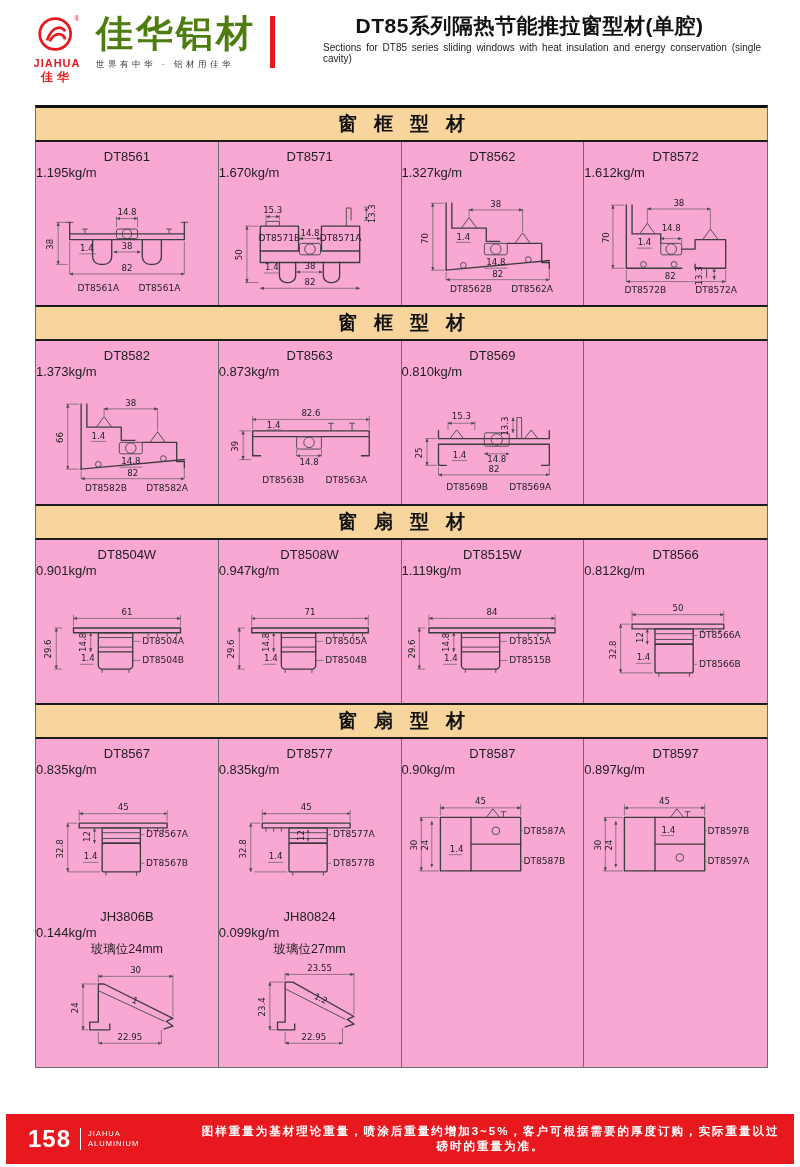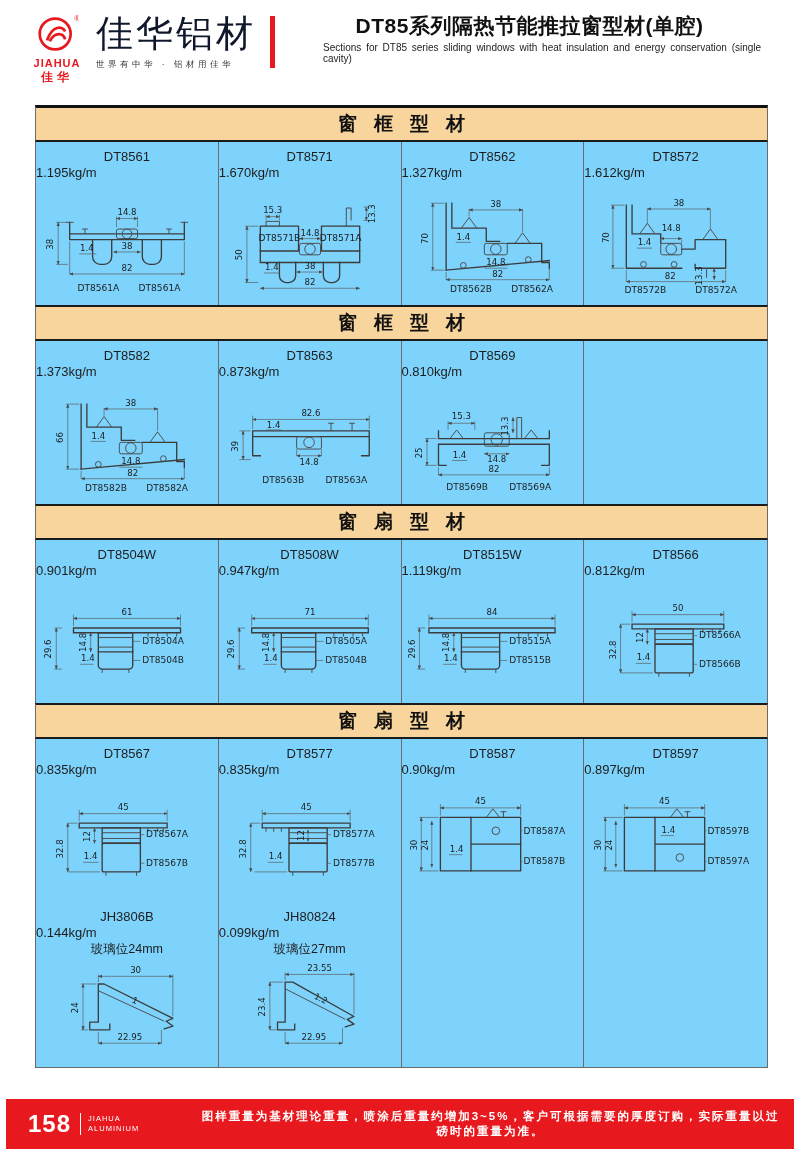--- a/index.html
+++ b/index.html
@@ -4,51 +4,51 @@
 <style>
   html,body{margin:0;padding:0;background:#e9e9e9;}
   .page{position:relative;width:800px;height:1167px;margin:0 auto;background:#ffffff;
         font-family:"Liberation Sans","DejaVu Sans",sans-serif;color:#1c1c1c;overflow:hidden;}
   
   .hdr{display:flex;align-items:flex-start;padding:14px 28px 0 26px;height:88px;box-sizing:border-box;}
   .logo-col{width:62px;text-align:center;line-height:1;}
   .logo-en{font-size:11px;font-weight:bold;color:#E8191E;letter-spacing:1px;margin-top:1px;}
   .logo-cn{font-size:12px;font-weight:bold;color:#E8191E;letter-spacing:4px;margin-top:2px;}
   .brand-col{margin-left:8px;}
-  .brand-name{font-size:37px;font-weight:400;letter-spacing:3px;color:#0f172a;line-height:1.1;}
+  .brand-name{font-size:37px;font-weight:700;letter-spacing:3px;color:#4d7c0f;line-height:1.1;}
   .brand-slogan{font-size:8.5px;letter-spacing:3.5px;color:#333;margin-top:4px;}
   .red-bar{width:5px;height:52px;background:#E8191E;margin:2px 12px 0 14px;}
   .title-col{flex:1;}
   .doc-title{font-size:21px;font-weight:900;color:#111;line-height:1.15;letter-spacing:0.5px;text-align:center;}
   .doc-sub{font-size:10px;color:#222;margin-top:4px;word-spacing:2px;margin-left:36px;}
   
   .tbl{margin:17px 32px 0 35px;}
   .band{height:32px;background:#F8D59C;border-top:2px solid #1b1b1b;border-bottom:2px solid #1b1b1b;
         border-left:1px solid #6b6b6b;border-right:1px solid #6b6b6b;
         display:flex;align-items:center;justify-content:center;}
   .band.first{border-top:3px solid #111;}
   .band span{font-size:19px;font-weight:bold;color:#111;letter-spacing:17px;padding-left:17px;}
   .row{display:grid;grid-template-columns:1fr 1fr 1fr 1fr;height:163px;
-       border-left:1px solid #6b6b6b;border-right:1px solid #6b6b6b;background:#7dd3fc;}
+       border-left:1px solid #6b6b6b;border-right:1px solid #6b6b6b;background:#f9a8d4;}
   .row.last{border-bottom:1px solid #6b6b6b;height:165px;}
   .cell{border-right:1px solid #6b6b6b;padding-top:7px;box-sizing:border-box;overflow:hidden;}
   .cell:last-child{border-right:none;}
   .code{font-size:13px;text-align:center;color:#1d1d1d;line-height:1.25;}
   .weight{font-size:13px;text-align:left;color:#1d1d1d;line-height:1.25;}
   .note{font-size:12.5px;text-align:center;color:#1d1d1d;line-height:1.25;}
   .cell svg{display:block;margin:2px auto 0;}
   
   .p{fill:none;stroke:#3c3c3c;stroke-width:1.4;stroke-linejoin:round;stroke-linecap:square;}
   .p2{fill:none;stroke:#4a4a4a;stroke-width:1;stroke-linejoin:round;}
   .d{fill:none;stroke:#5a5a5a;stroke-width:0.7;}
   .dt{font-size:9px;fill:#1d1d1d;text-anchor:middle;font-family:"DejaVu Sans",sans-serif;}
   .lb{font-size:9.5px;fill:#1d1d1d;text-anchor:middle;font-family:"DejaVu Sans",sans-serif;}
   .lbs{font-size:9.5px;fill:#1d1d1d;text-anchor:start;font-family:"DejaVu Sans",sans-serif;}
   
-  .ftr{position:absolute;left:6px;right:6px;bottom:18px;height:50px;background:#E8191E;
+  .ftr{position:absolute;left:6px;right:6px;bottom:3px;height:50px;background:#E8191E;
        display:flex;align-items:center;color:#fff;}
   .ftr-page{font-size:24px;font-weight:bold;margin-left:22px;letter-spacing:1px;}
   .ftr-sep{width:1px;height:22px;background:#fff;margin:0 7px 0 9px;}
   .ftr-brand{font-size:7.5px;line-height:1.3;letter-spacing:1px;}
   .ftr-note{flex:1;text-align:center;font-size:11.5px;font-weight:bold;letter-spacing:2px;padding:0 12px 0 60px;}
 </style>
 </head>
 <body>
 
 <svg width="0" height="0" style="position:absolute" aria-hidden="true">

